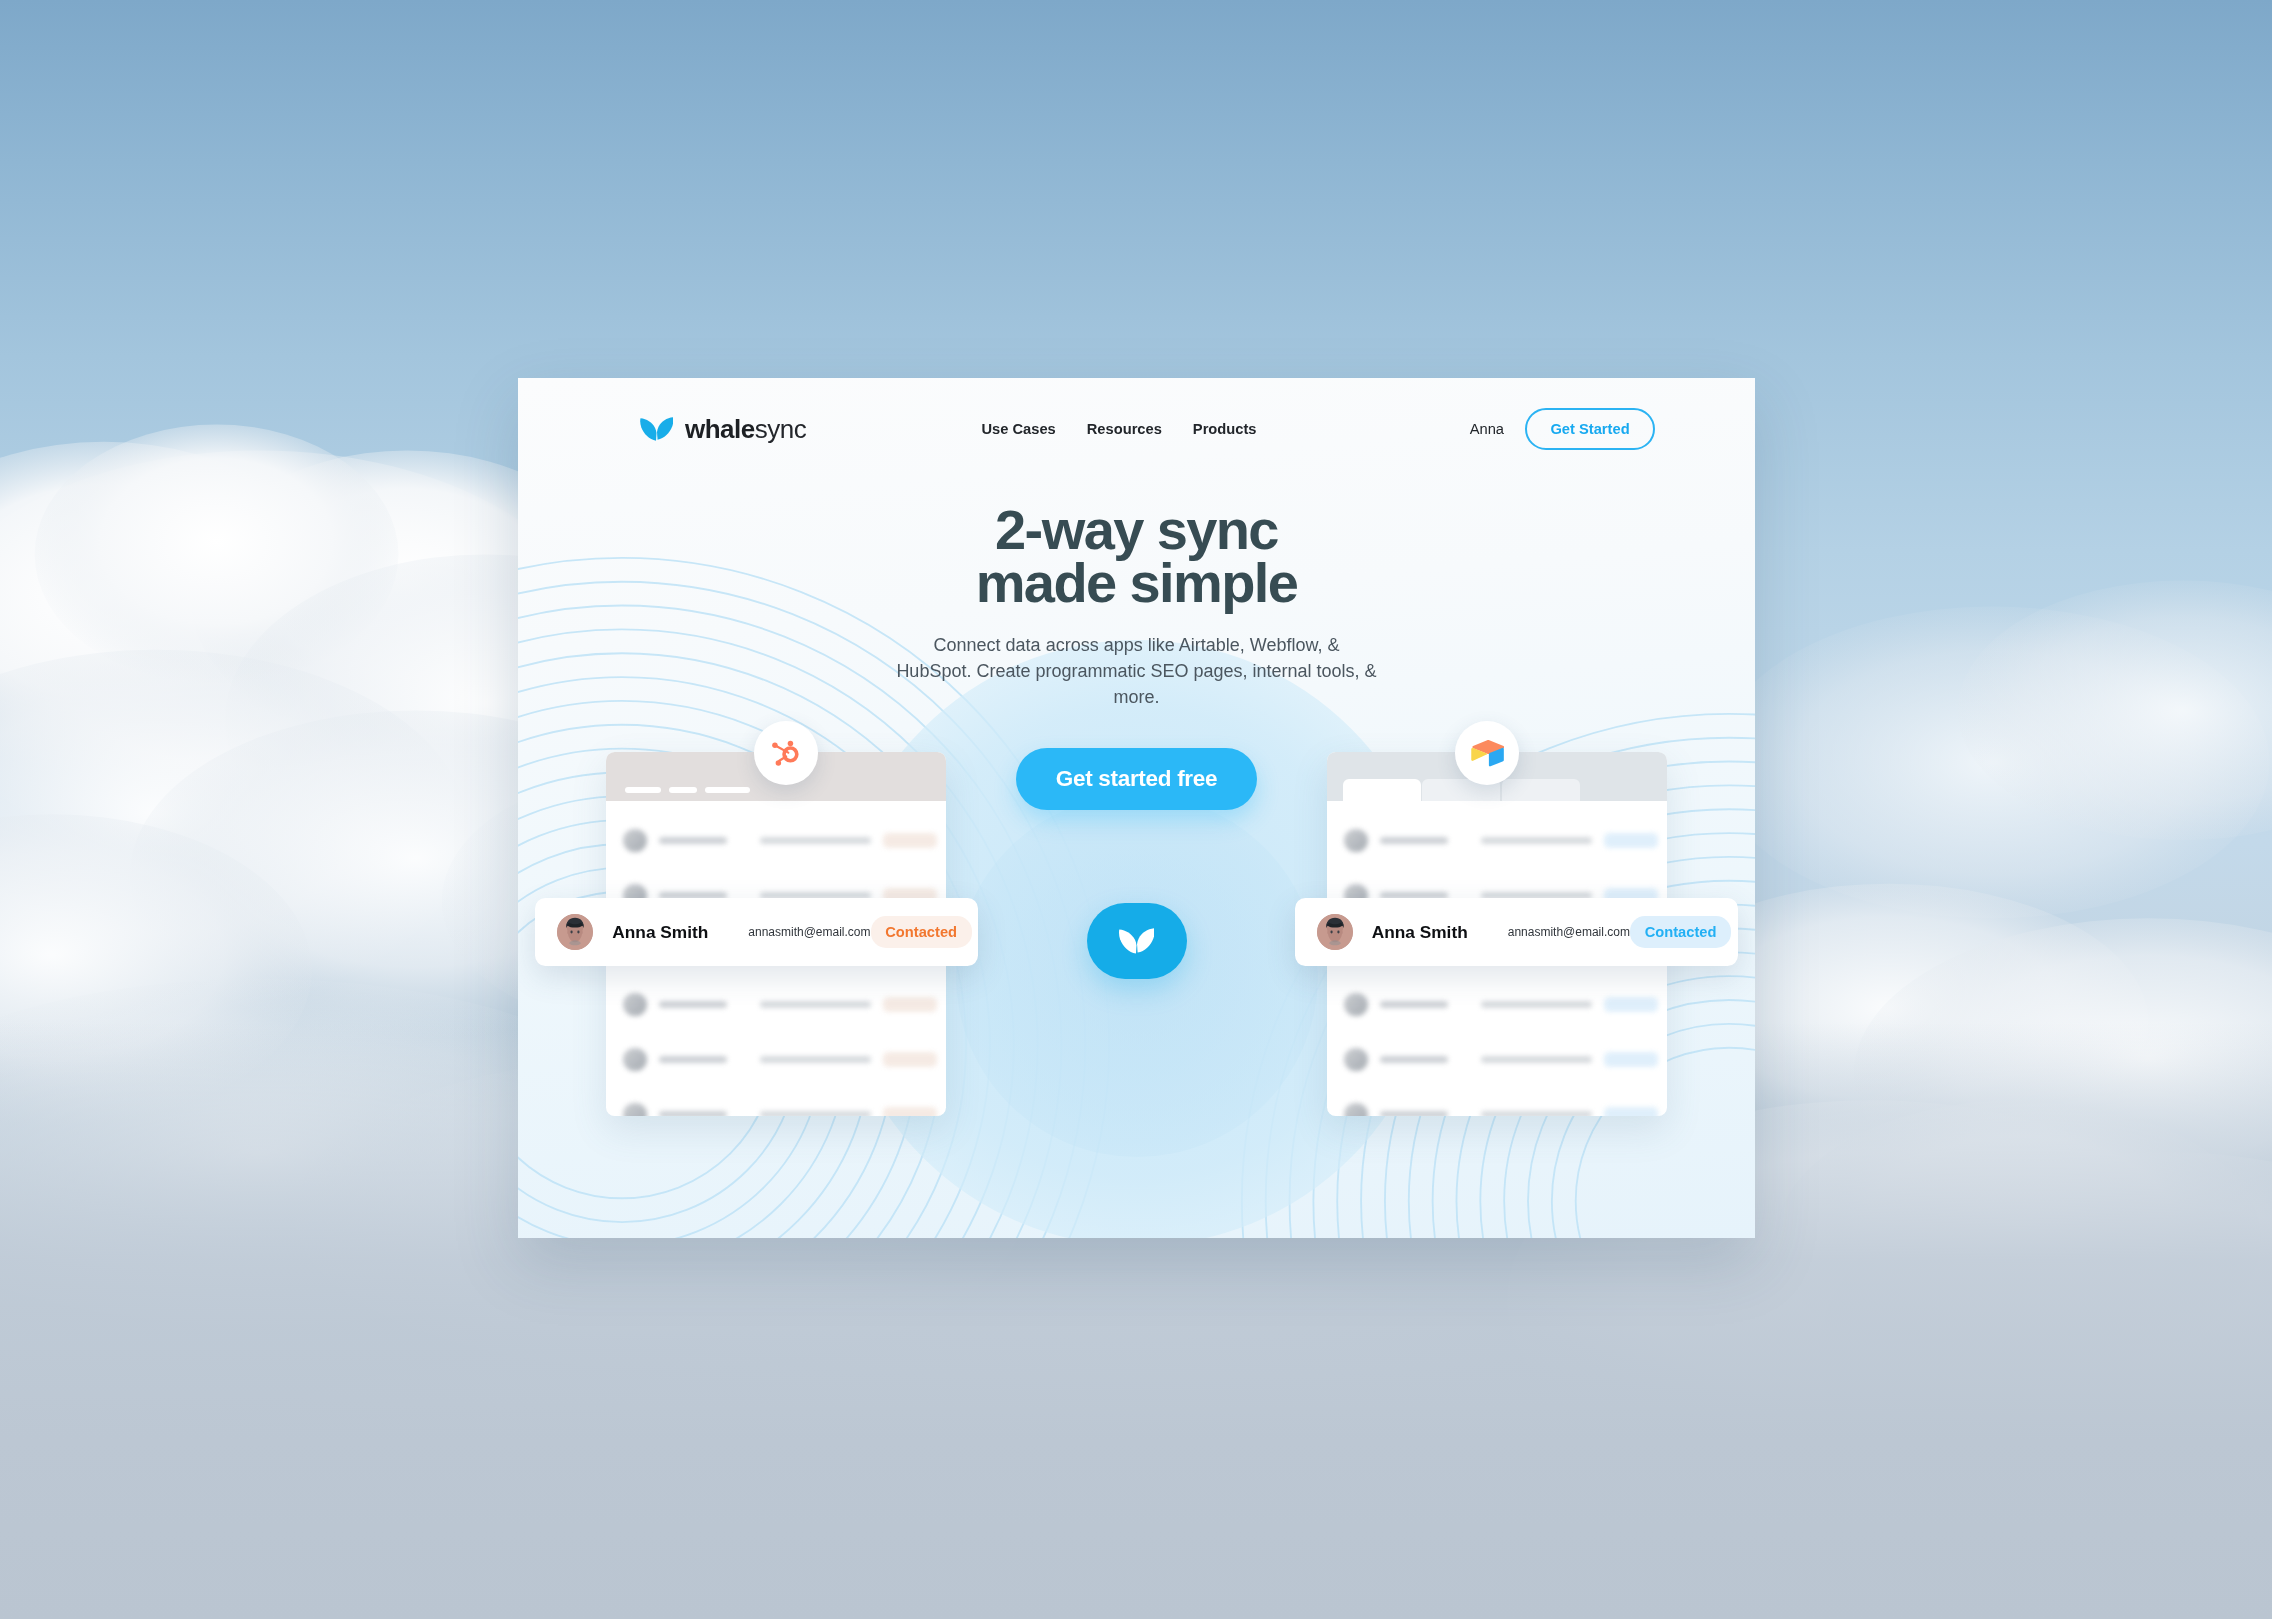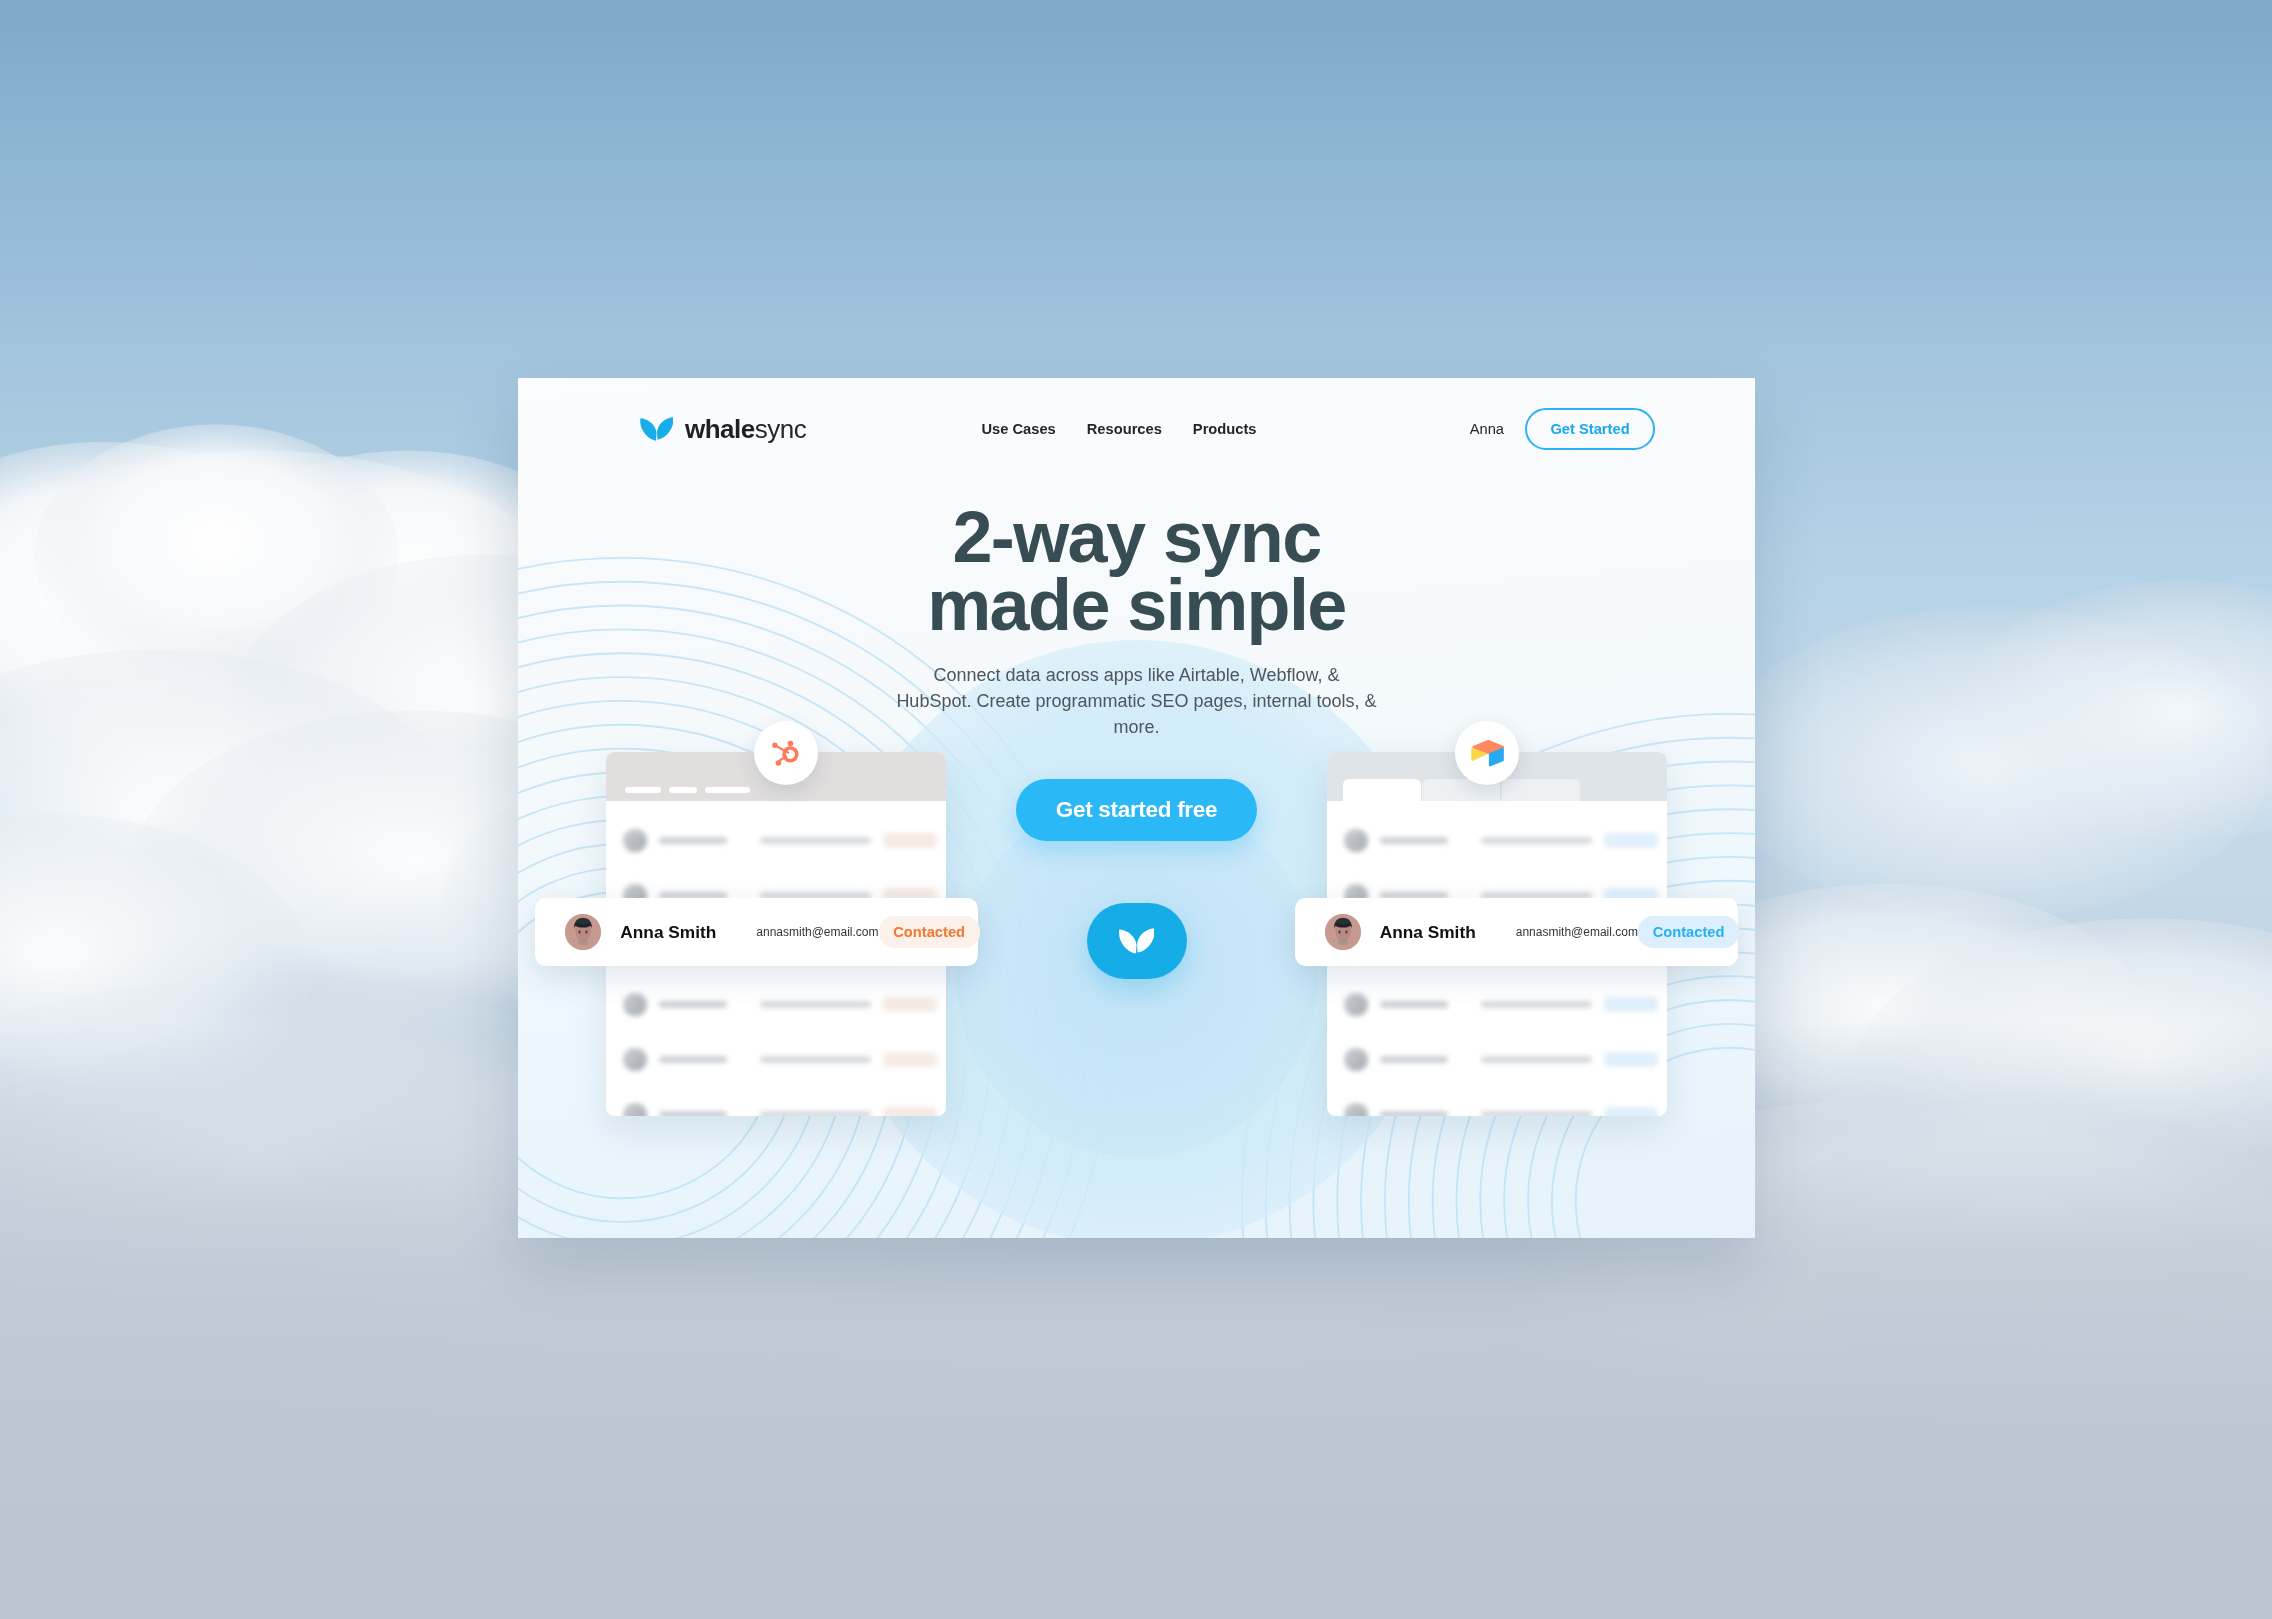--- a/index.html
+++ b/index.html
@@ -162,21 +162,21 @@
   
   #hero {
     position: absolute;
     left: 0; right: 0;
     top: 125px;
     z-index: 30;
     text-align: center;
     pointer-events: none;
   }
   #headline {
-    font-size: 72px;
+    font-size: 56px;
     line-height: 0.95;
     font-weight: 700;
     letter-spacing: -1.6px;
     color: #374c53;
     margin-bottom: 22.5px;
   }
   #headline .l2 { display: block; }
   #subheadline {
     font-size: 18px;
     line-height: 1.45;
@@ -293,21 +293,21 @@
 
   
   .contact-row {
     position: absolute;
     height: 68px;
     border-radius: 10.4px;
     background: #ffffff;
     box-shadow: 0 10.4px 29.4px rgba(60,95,125,0.16);
     display: flex;
     align-items: center;
-    padding: 0 30px;
+    padding: 0 22px;
     z-index: 35;
   }
   #contact-left  { left: 17.3px;  top: 520px; width: 443px; }
   #contact-right { right: 17.3px; top: 520px; width: 443px; }
 
   .avatar {
     width: 36px; height: 36px;
     border-radius: 50%;
     flex: none;
     overflow: hidden;

